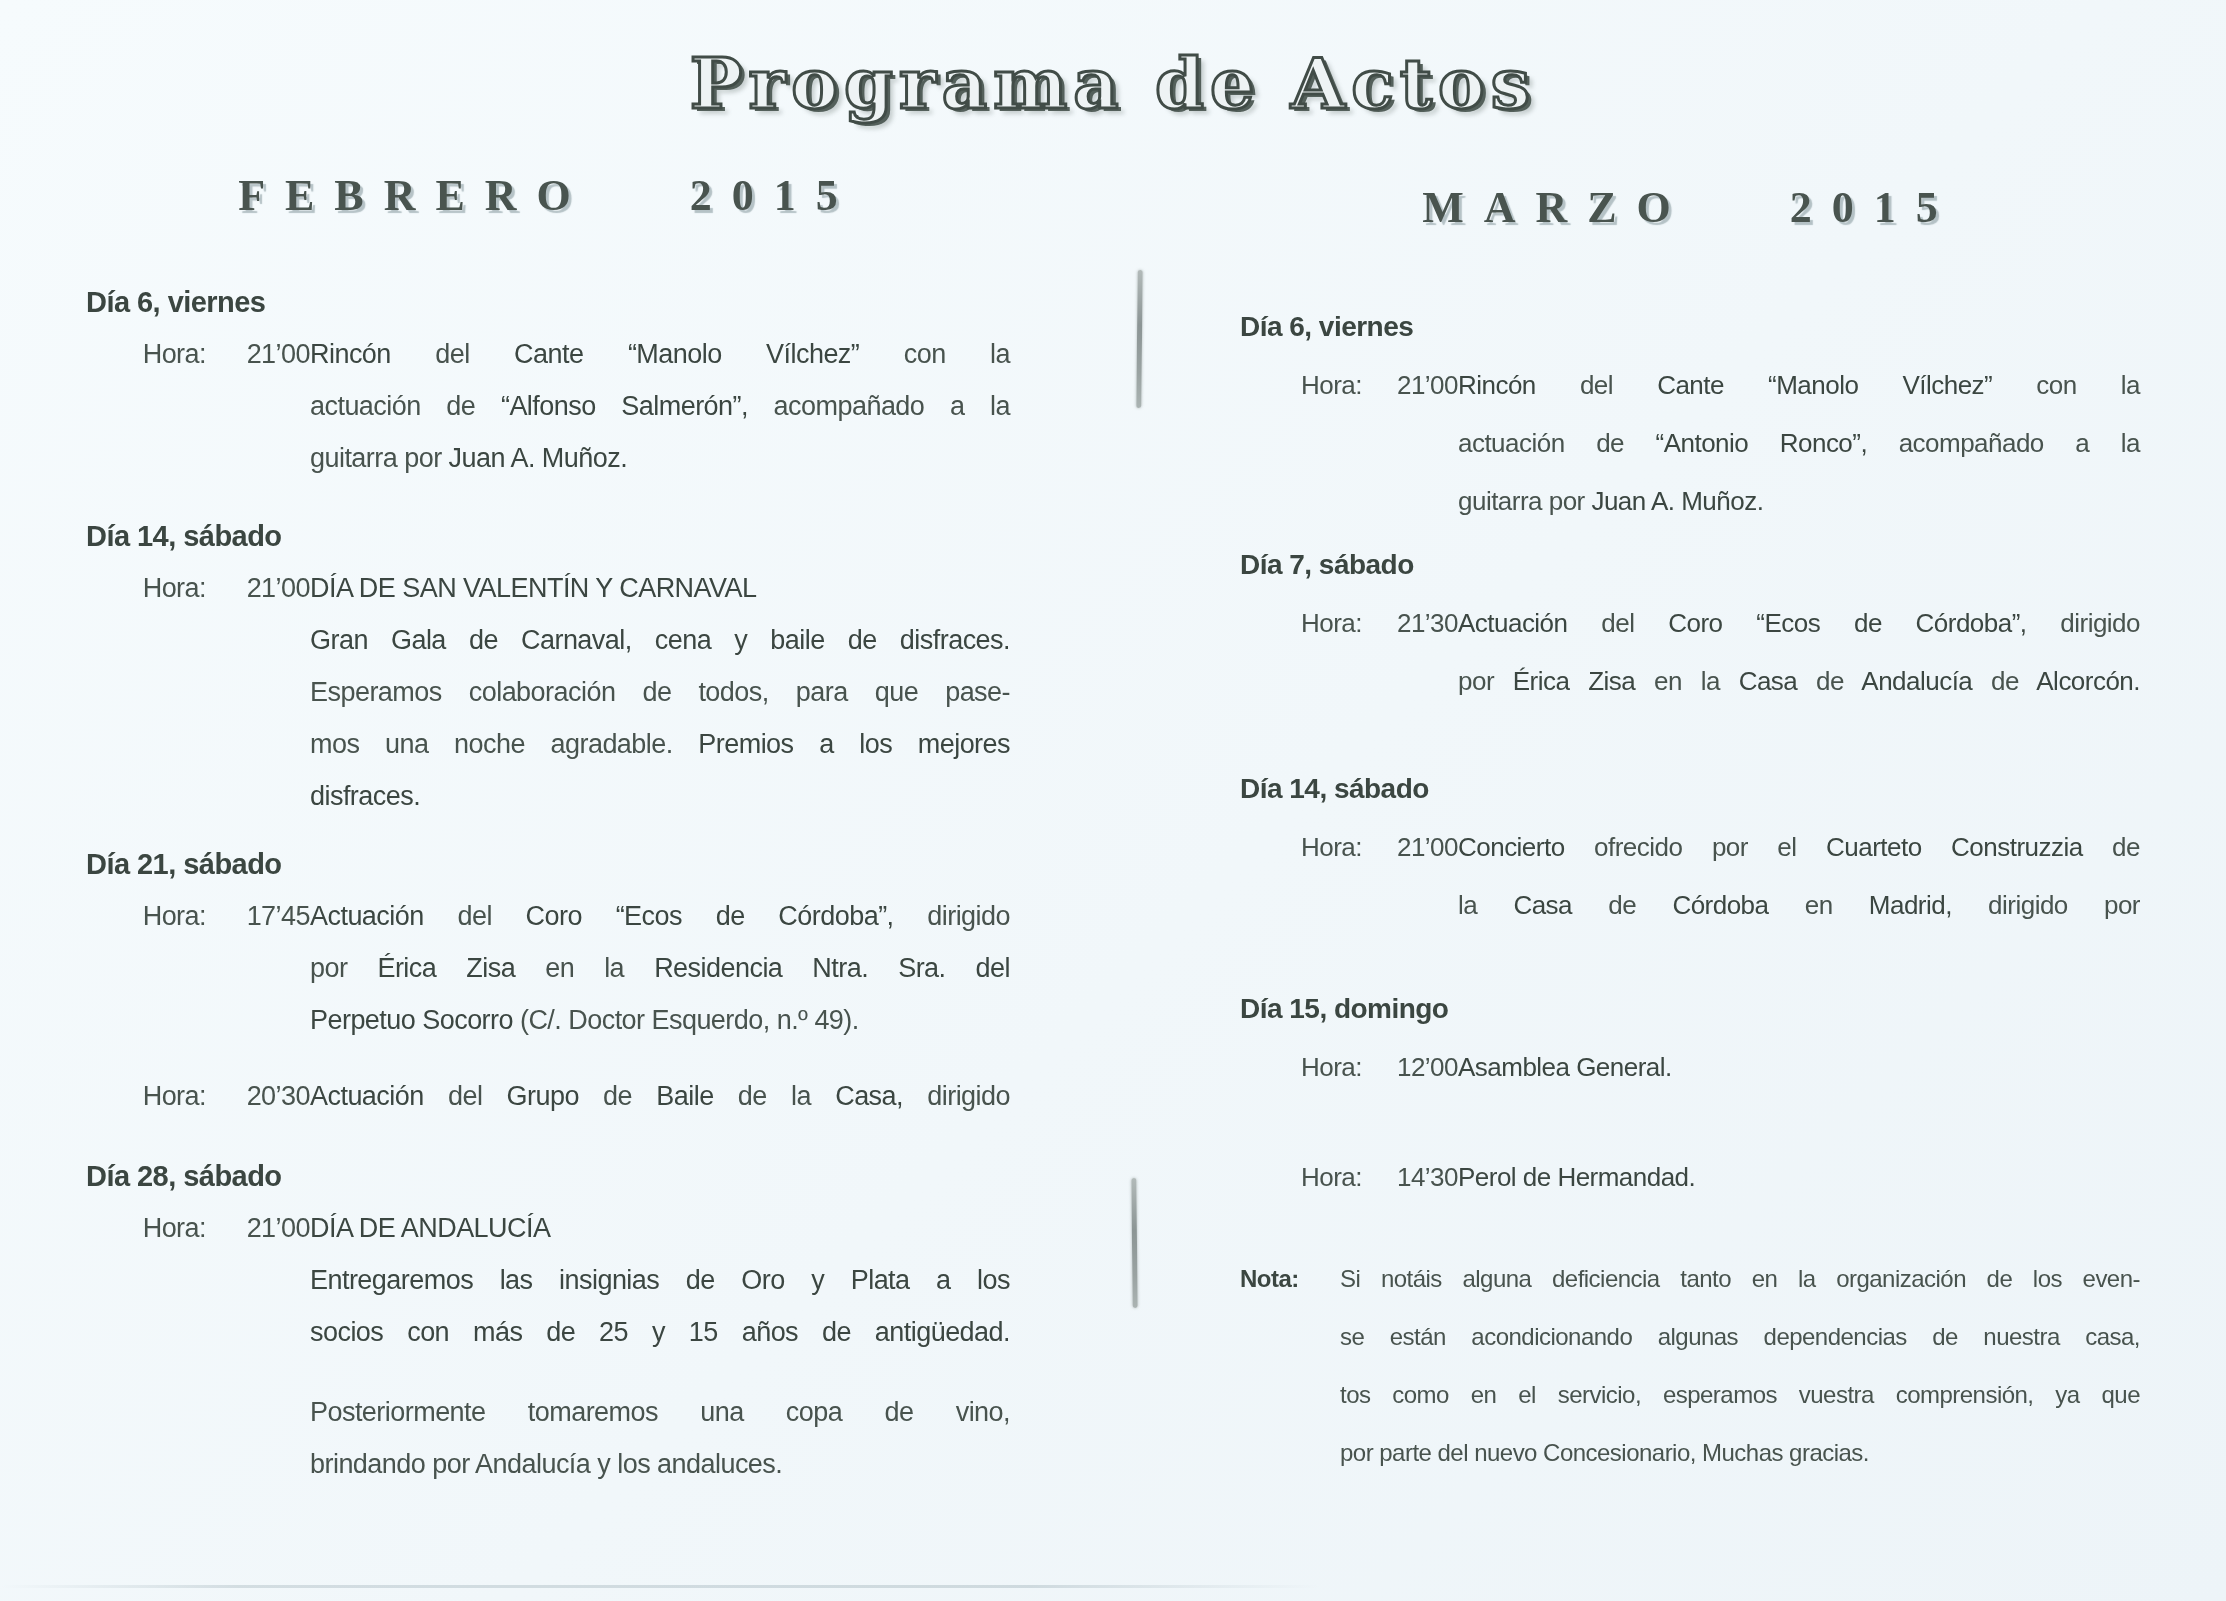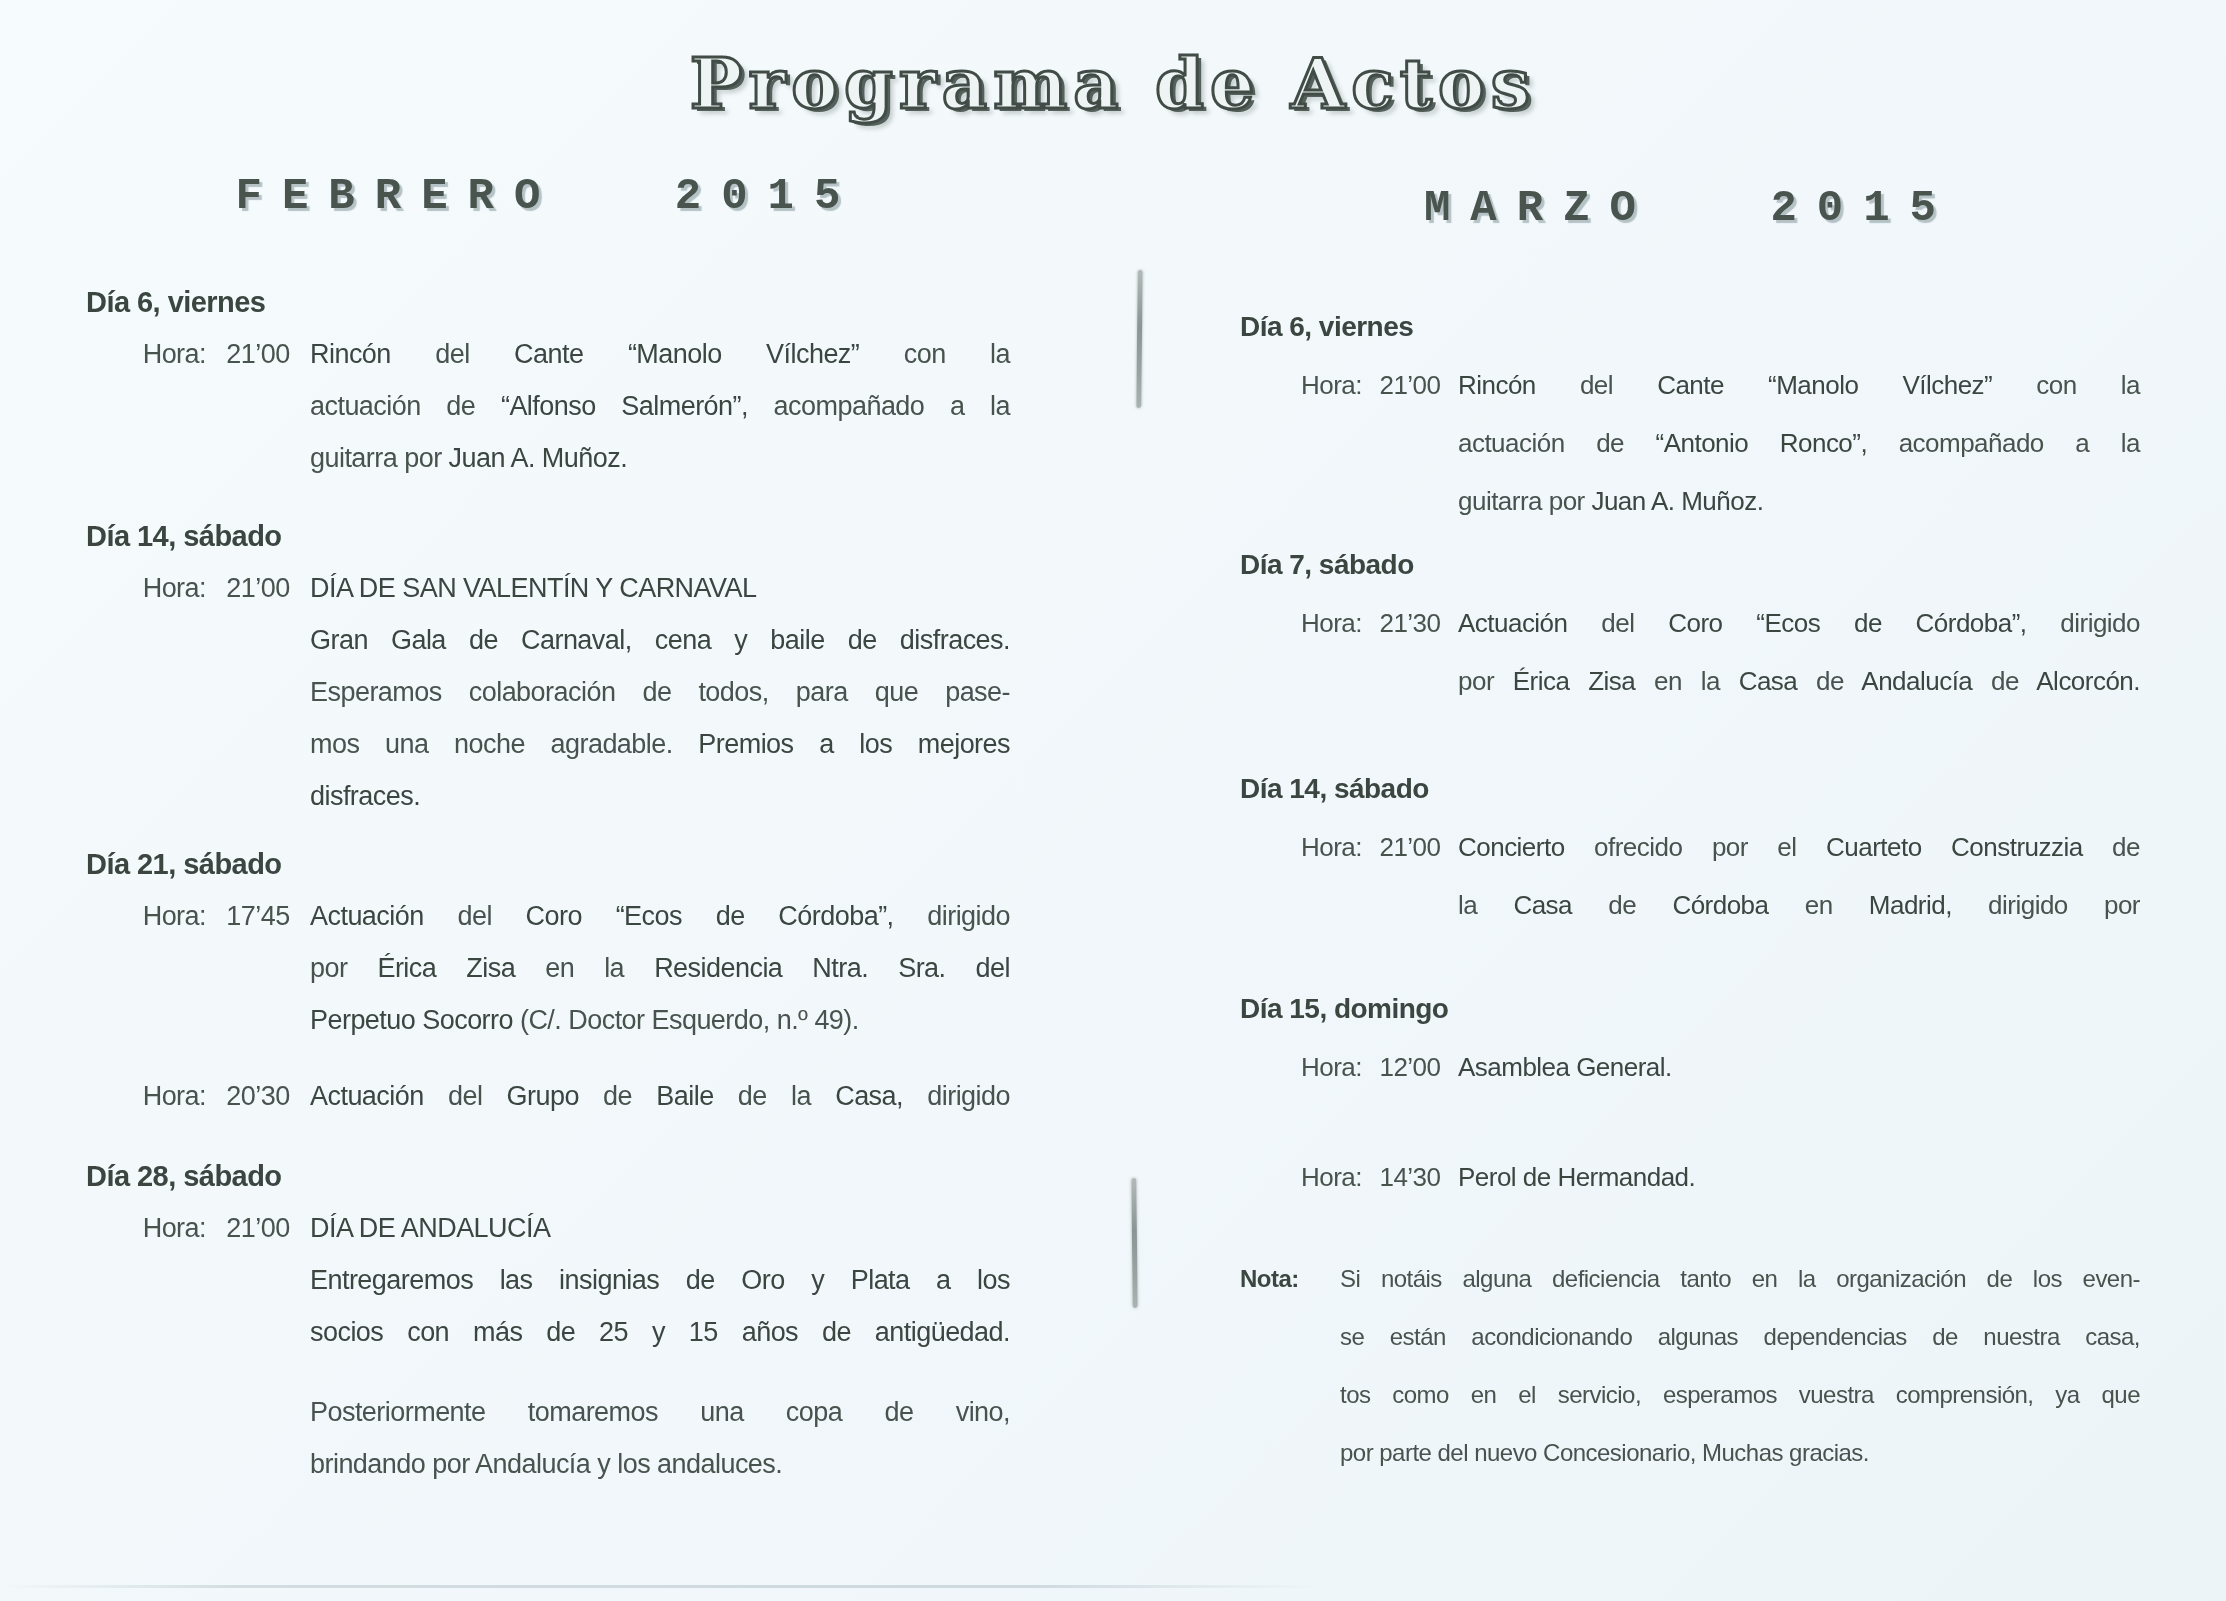--- a/index.html
+++ b/index.html
@@ -25,42 +25,42 @@
     .title {
       color:#eef3f4;
       -webkit-text-stroke:3px #414c47;
       text-shadow:4px 3px 0 #54605b, 7px 6px 4px rgba(95,110,105,0.30);
     }
   }
 
   
   .month {
     margin:0 0 52px 0; text-align:center; white-space:nowrap;
-    font-family:Liberation Mono, monospace; font-weight:700;
+    font-family:Liberation Serif, serif; font-weight:700;
     font-size:44px; line-height:56px;
     letter-spacing:20px; word-spacing:68px;
     color:#49544f;
     text-shadow:3px 3px 1px rgba(147,164,169,0.65);
   }
   .col-right .month { margin-bottom:62px; }
 
   
   .col { position:absolute; letter-spacing:-0.02em; }
   .col-left  { left:86px;   top:168px; width:924px; font-size:27px; line-height:52px; }
   .col-right { left:1240px; top:180px; width:900px; font-size:26px; line-height:58px; }
 
   .day { font-weight:700; font-size:29px; color:#3b4641; }
   .col-right .day { font-size:28px; }
 
   .row { display:grid; }
   .col-left  .row { grid-template-columns:120px 104px 1fr; }
   .col-right .row { grid-template-columns:122px 96px 1fr; }
 
   .hora { text-align:right; }
-  .time { text-align:center; }
+  .time { text-align:right; }
 
   .jl { text-align:justify; text-align-last:justify; white-space:nowrap; }
   .ll { text-align:left; white-space:nowrap; }
   b { font-weight:400; color:#3b4641; }
 
   
   .note { display:grid; grid-template-columns:100px 1fr; font-size:24px; }
   .note .nlabel { font-weight:700; color:#3b4641; }
 
   

